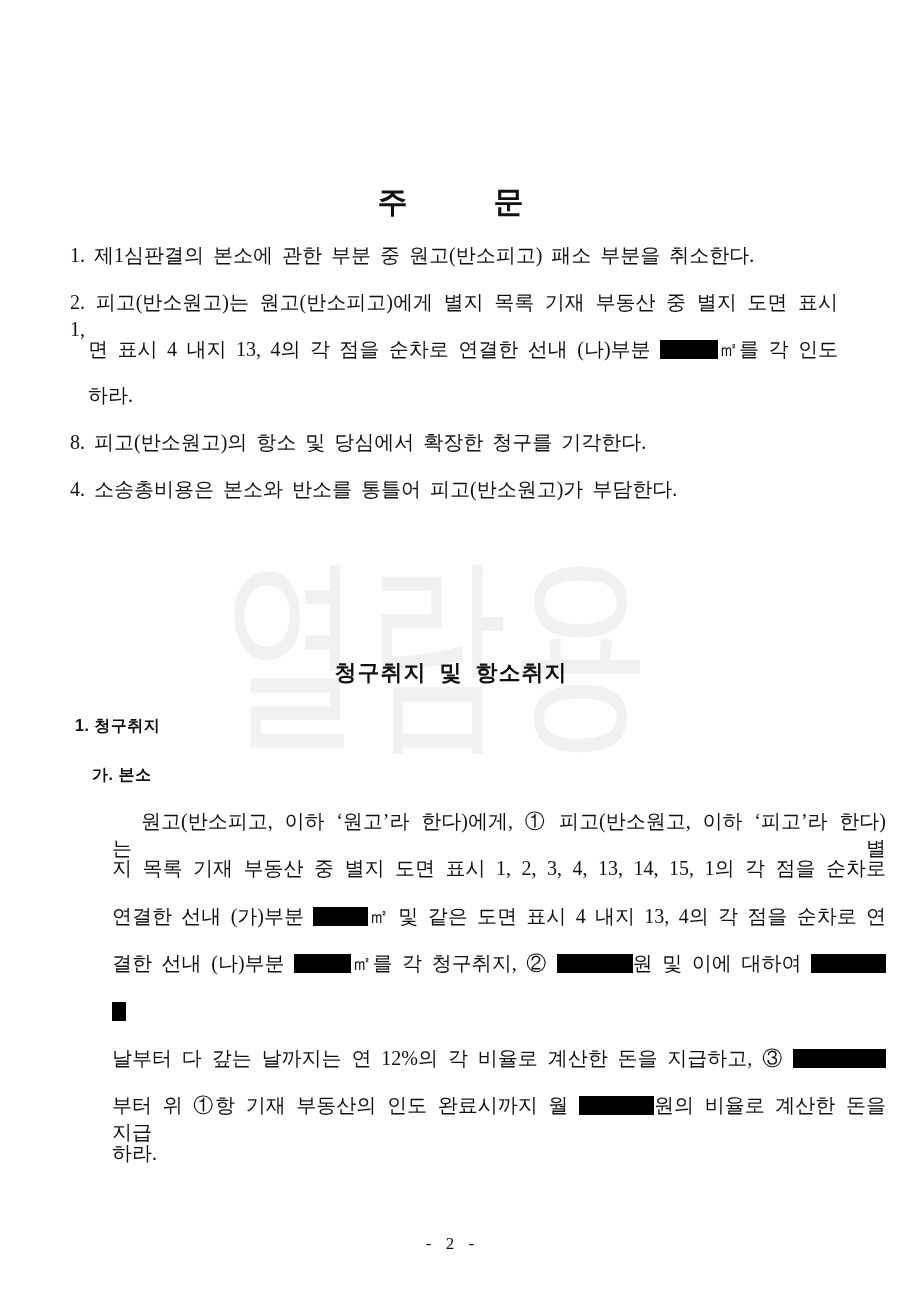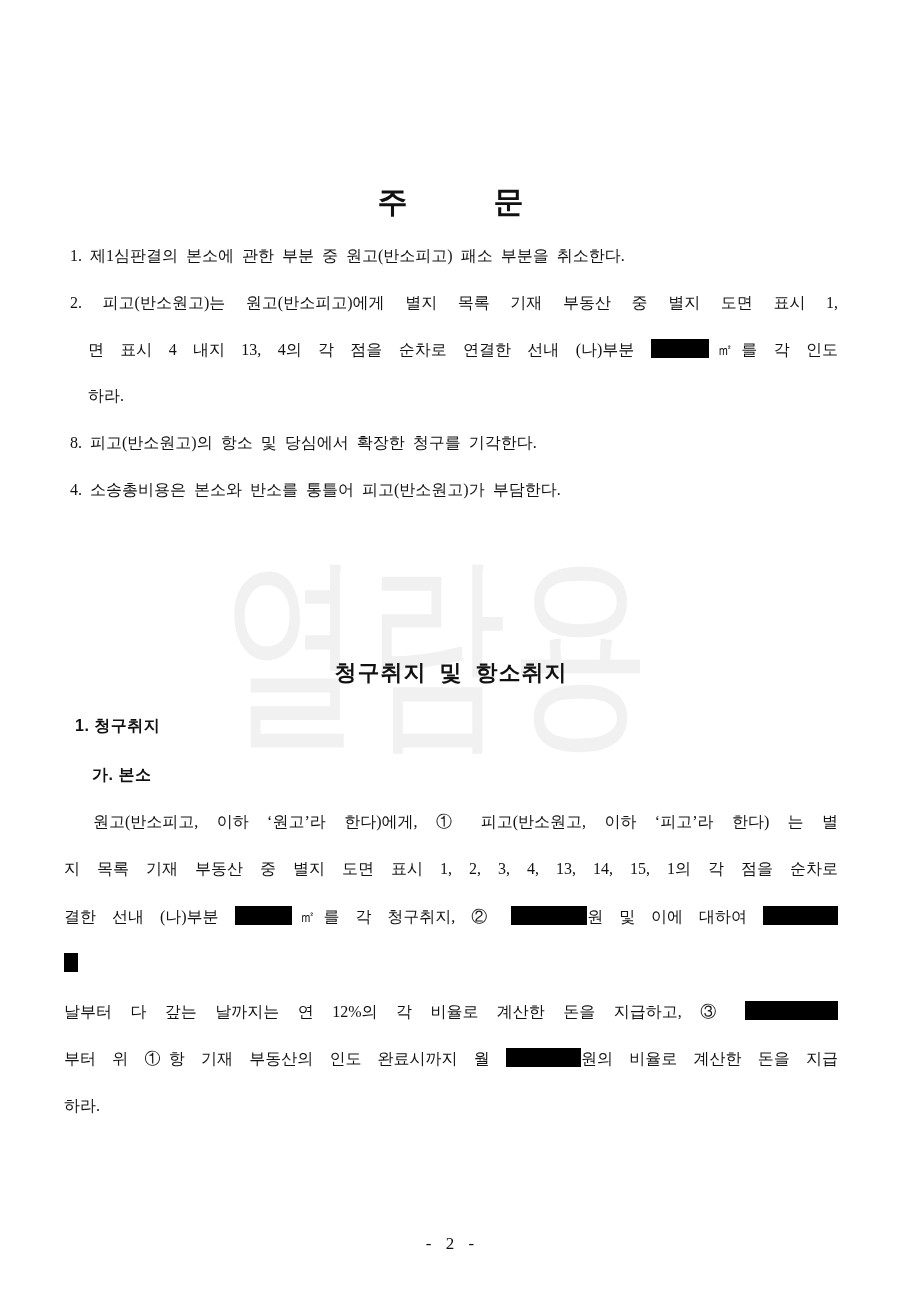--- a/index.html
+++ b/index.html
@@ -42,23 +42,23 @@
     letter-spacing:1px;
     word-spacing:6px;
   }
   .sub-heading{
     font-size:16px;font-weight:bold;
     font-family:"Liberation Sans","DejaVu Sans",sans-serif;
     letter-spacing:0.5px;
   }
   .sub1{top:716px;height:30px;padding-left:11px;}
   .sub2{top:765px;height:30px;padding-left:28px;}
-  .lines{font-size:16px;}
+  .lines{font-size:20px;}
   .order-lines{top:242px;}
-  .claims-lines{top:808px;}
+  .claims-lines{top:808px;margin-left:48px;}
   .line{
     display:block;
     line-height:27px;
     word-spacing:4px;
     white-space:normal;
   }
   .order-lines .line{height:46.8px;}
   .claims-lines .line{height:47.4px;}
   .li{padding-left:6px;}
   .cont{padding-left:24px;}
@@ -98,20 +98,21 @@
 
   <div class="content-abs section-title">청구취지 및 항소취지</div>
 
   <div class="content-abs sub-heading sub1">1. 청구취지</div>
 
   <div class="content-abs sub-heading sub2">가. 본소</div>
 
   <div class="content-abs lines claims-lines">
       <div class="line pind just"><span>원고(반소피고, 이하 ‘원고’라 한다)에게, ① 피고(반소원고, 이하 ‘피고’라 한다) 는 별</span></div>
       <div class="line  just"><span>지 목록 기재 부동산 중 별지 도면 표시 1, 2, 3, 4, 13, 14, 15, 1의 각 점을 순차로</span></div>
+      <div class="line  just"><span>연결한 선내 (가)부분 </span><span class="redact" style="width: 55px;"></span><span>㎡ 및 같은 도면 표시 4 내지 13, 4의 각 점을 순차로 연</span></div>
       <div class="line  just"><span>결한 선내 (나)부분 </span><span class="redact" style="width: 57px;"></span><span>㎡를 각 청구취지, ② </span><span class="redact" style="width: 76px;"></span><span>원 및 이에 대하여 </span><span class="redact" style="width: 75px;"></span></div>
       <div class="line  just"><span class="redact" style="width: 14px;"></span></div>
       <div class="line  just"><span>날부터 다 갚는 날까지는 연 12%의 각 비율로 계산한 돈을 지급하고, ③ </span><span class="redact" style="width: 93px;"></span></div>
       <div class="line  just"><span>부터 위 ①항 기재 부동산의 인도 완료시까지 월 </span><span class="redact" style="width: 75px;"></span><span>원의 비율로 계산한 돈을 지급</span></div>
       <div class="line "><span>하라.</span></div>
     </div>
 
   <div class="content-abs page-number">- 2 -</div>
 
 </div>

